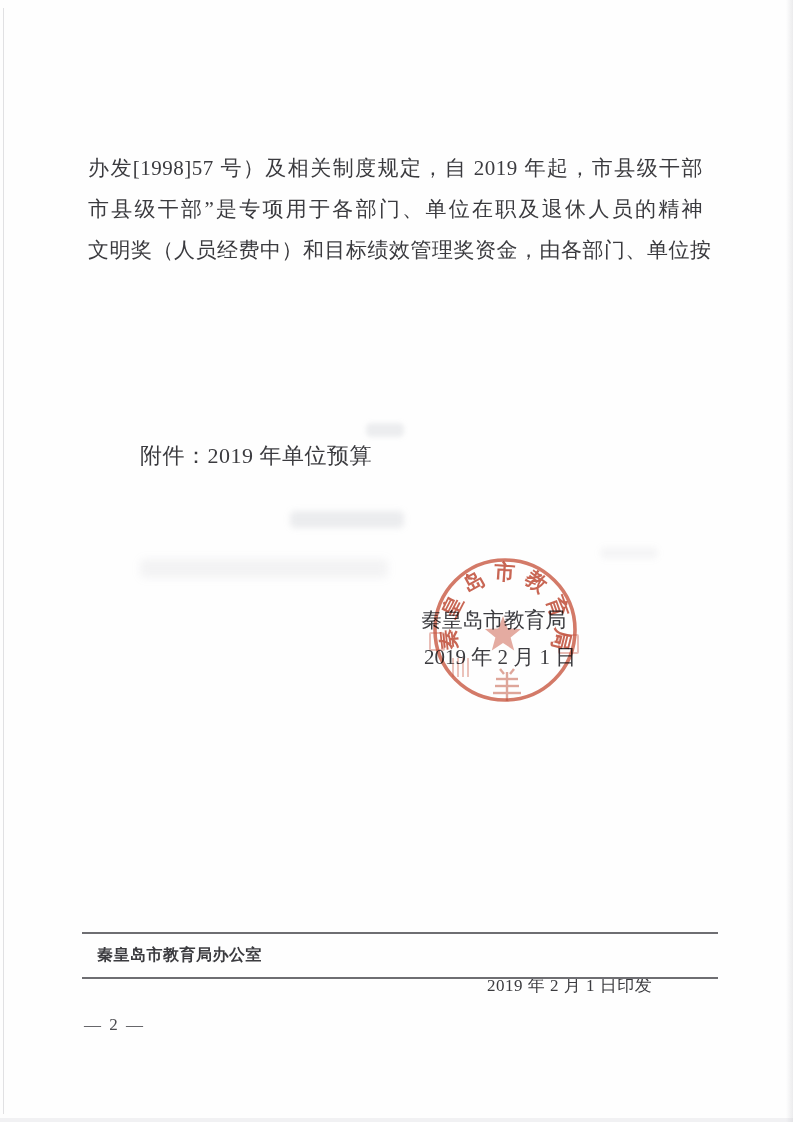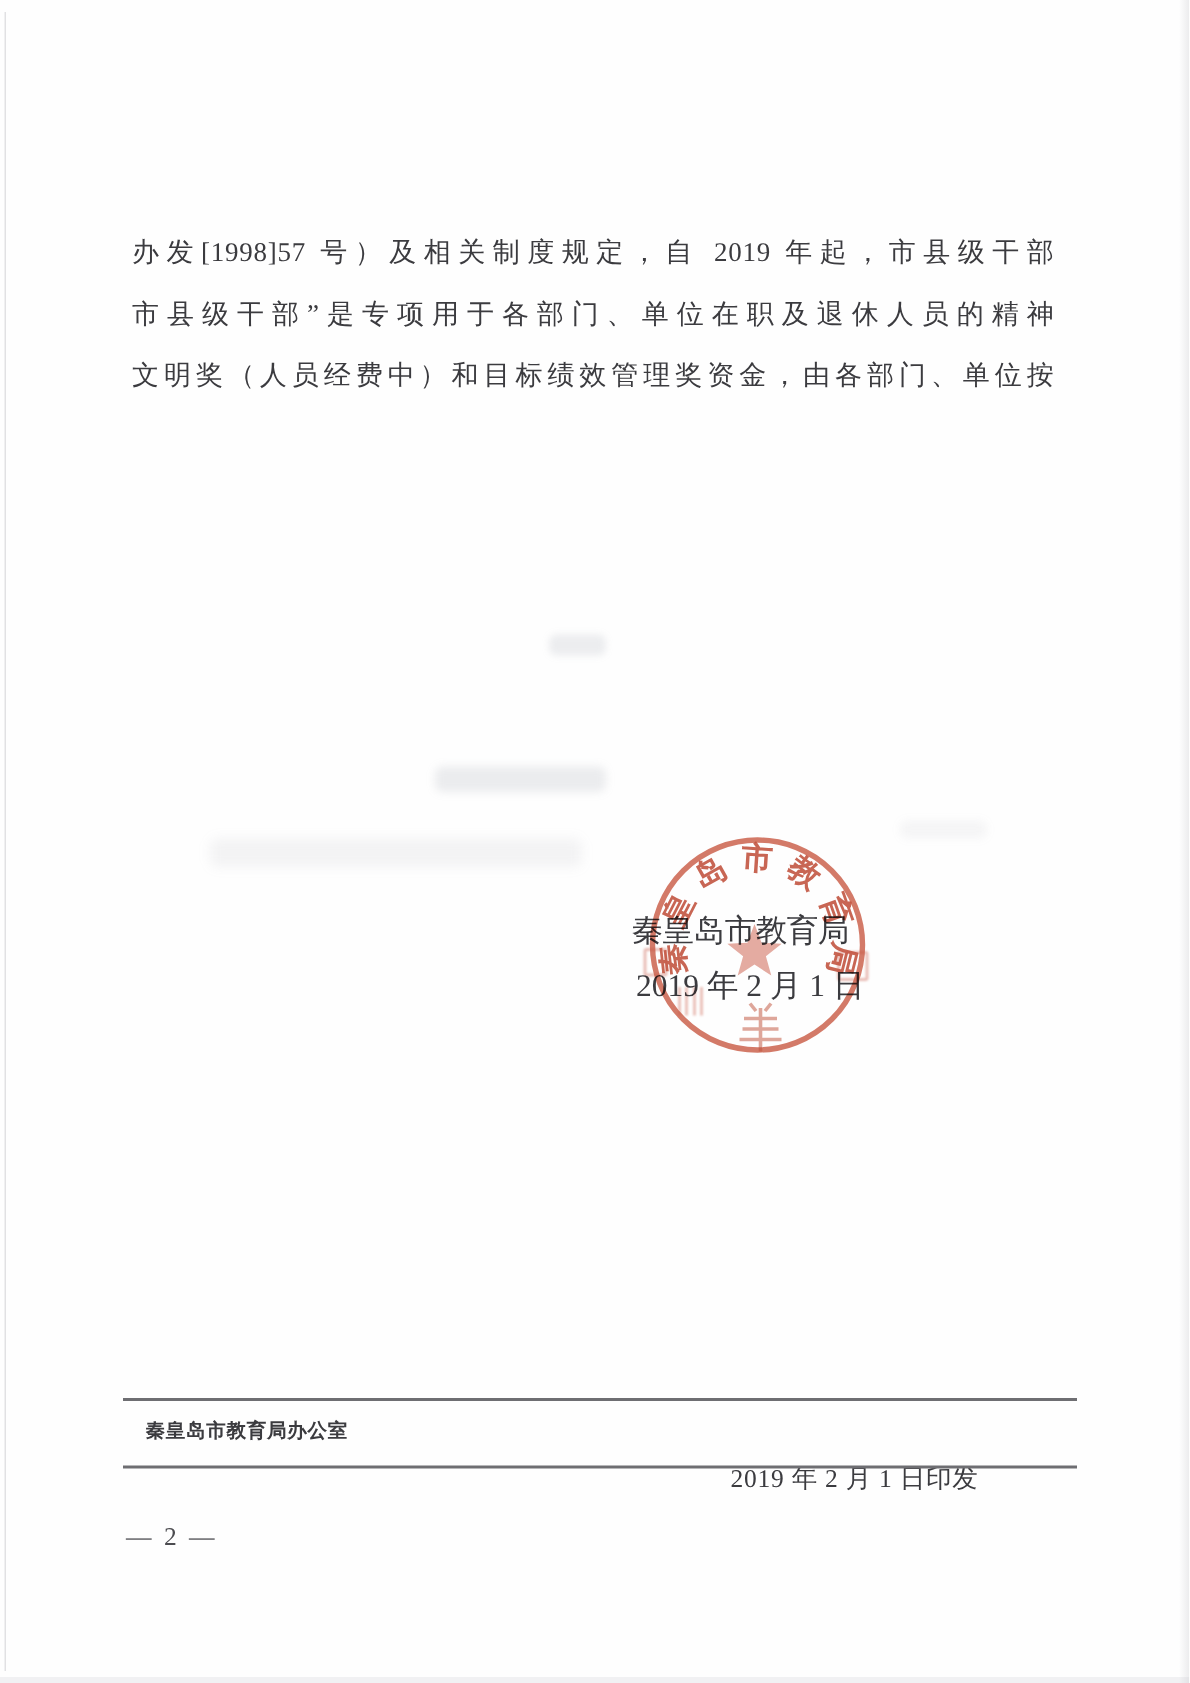--- a/index.html
+++ b/index.html
@@ -9,21 +9,21 @@
     font-family:"Liberation Serif","DejaVu Serif",serif;
     color:#3b3b3f;
   }
   
   .edge-left  { position:absolute; left:3px; top:8px; width:1px; height:1106px; background:rgba(190,190,196,.45); }
   .edge-right { position:absolute; right:0; top:0; width:7px; height:100%;
                 background:linear-gradient(to right, rgba(0,0,0,0), rgba(160,160,168,.20)); }
   .edge-bottom{ position:absolute; left:0; bottom:0; width:100%; height:4px; background:rgba(198,198,205,.22); }
 
   
-  .bodytext { position:absolute; left:88px; top:148px; width:615px; font-size:18px; }
+  .bodytext { position:absolute; left:88px; top:148px; width:615px; font-size:21px; }
   .bl { height:41px; line-height:41px; text-align:justify; text-align-last:justify;
         text-justify:inter-ideograph; white-space:nowrap; letter-spacing:.5px; }
 
   .attachment { position:absolute; left:140px; top:441px; font-size:22px; letter-spacing:.5px; }
 
   .sig-org  { position:absolute; left:421px; top:606px; font-size:21px; letter-spacing:-.3px; z-index:2; }
   .sig-date { position:absolute; left:424px; top:643px; font-size:21px; z-index:2; }
 
   
   .seal { position:absolute; left:432px; top:556px; width:146px; height:148px;
@@ -37,21 +37,21 @@
   .smudge { position:absolute; border-radius:5px; }
   .s1 { left:290px; top:511px; width:114px; height:17px; background:rgba(128,134,146,.15); filter:blur(3px); }
   .s2 { left:140px; top:559px; width:248px; height:19px; background:rgba(128,134,146,.09); filter:blur(4px); }
   .s3 { left:366px; top:423px; width:38px; height:14px; background:rgba(128,134,146,.14); filter:blur(2.5px); }
   .s4 { left:600px; top:547px; width:58px; height:12px; background:rgba(128,134,146,.07); filter:blur(3px); }
 
   
   .rule { position:absolute; left:82px; width:636px; height:2px; background:#6e6e72; }
   .rule-top { top:932px; }
   .rule-bot { top:977px; }
-  .footer-issuer { position:absolute; left:97px;  top:945px; font-size:13px; font-weight:bold; letter-spacing:.5px; }
+  .footer-issuer { position:absolute; left:97px;  top:945px; font-size:16px; font-weight:bold; letter-spacing:.5px; }
   .footer-date   { position:absolute; left:487px; top:946px; font-size:17px; letter-spacing:.5px;margin-top:28px; }
 
   .pageno { position:absolute; left:84px; top:1015px; font-size:17px; color:#4c4c50; letter-spacing:2px; }
 </style>
 </head>
 <body>
 
 <div class="page">
 
   <div class="edge-left"></div>
@@ -62,20 +62,21 @@
   <div class="smudge s1"></div>
   <div class="smudge s2"></div>
   <div class="smudge s4"></div>
 
   <div class="bodytext">
     <div class="bl">办发[1998]57 号）及相关制度规定，自 2019 年起，市县级干部</div>
     <div class="bl">市县级干部”是专项用于各部门、单位在职及退休人员的精神</div>
     <div class="bl">文明奖（人员经费中）和目标绩效管理奖资金，由各部门、单位按</div>
   </div>
 
+  <div class="attachment">附件：2019 年单位预算</div>
 
   <div class="sig-org">秦皇岛市教育局</div>
   <div class="sig-date">2019 年 2 月 1 日</div>
 
   <div class="seal">
     <svg width="146" height="148" viewBox="0 0 146 148" xmlns="http://www.w3.org/2000/svg">
       <defs>
         <path id="sealArc" d="M 28.1,95.4 A 50,50 0 1 1 117.9,95.4" fill="none"></path>
       </defs>
       <circle cx="73" cy="74" r="70" fill="none" stroke="#c8543e" stroke-width="3.6" opacity="0.78"></circle>

